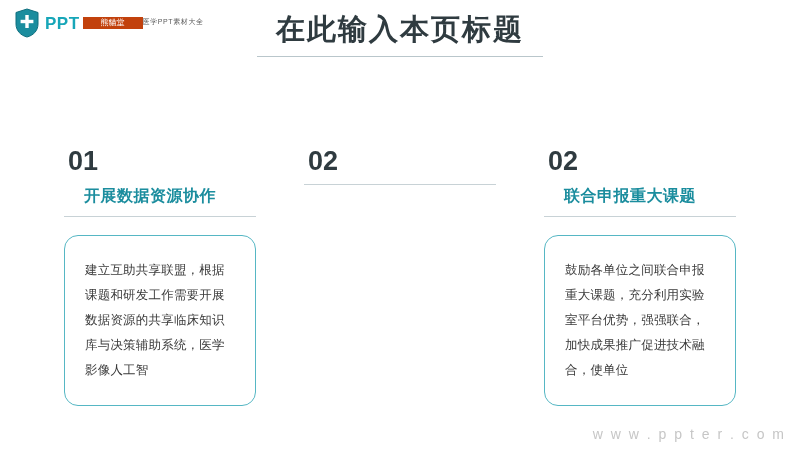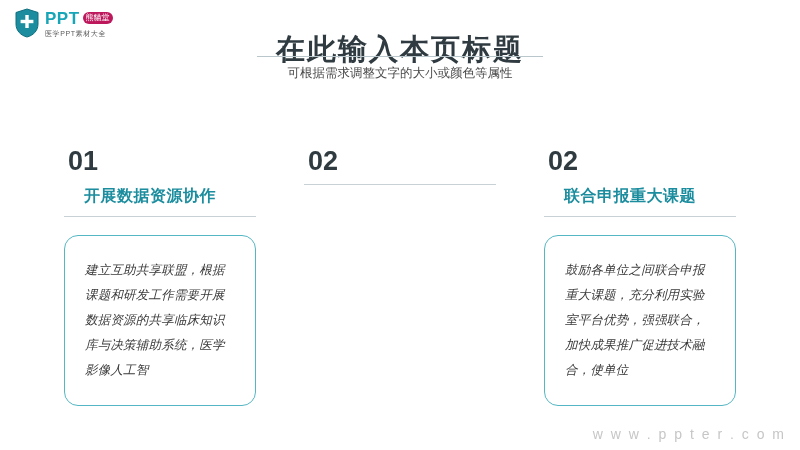--- a/index.html
+++ b/index.html
@@ -25,55 +25,55 @@
     gap: 5px;
   }
   .logo-shield {
     width: 26px;
     height: 30px;
     position: relative;
   }
   .logo-shield svg { display: block; }
   .logo-textblock {
     display: flex;
-    flex-direction: column;
+    flex-direction: row;
     justify-content: center;
     line-height: 1;
   }
   .logo-row1 {
     display: flex;
     align-items: center;
     gap: 3px;
   }
   .logo-ppt {
     font-size: 17px;
     font-weight: bold;
     color: #17a6b8;
     letter-spacing: 0.5px;
     font-family: "Liberation Sans", sans-serif;
   }
   .logo-badge {
-    background: #be185d;
+    background: #c2410c;
     color: #ffffff;
     font-size: 8px;
-    padding: 2px 3px;
-    border-radius: 6px;
+    padding: 2px 18px;
+    border-radius: 0;
     letter-spacing: 0px;
   }
   .logo-sub {
     margin-top: 3px;
     font-size: 7px;
     color: #5a5a5a;
     letter-spacing: 0.6px;
   }
 
   
   .page-title {
     position: absolute;
-    top: 30px;
+    top: 10px;
     left: 0;
     width: 100%;
     text-align: center;
     font-size: 29px;
     font-weight: bold;
     color: #2f3b40;
     letter-spacing: 2px;
   }
   .title-rule {
     position: absolute;
@@ -131,21 +131,20 @@
   }
   .card {
     margin-top: 18px;
     width: 100%;
     box-sizing: border-box;
     border: 1.5px solid #56b7c4;
     border-radius: 14px;
     padding: 22px 20px 22px 20px;
     min-height: 104px;
     background: #ffffff;
-    font-style: italic;
   }
   .card-text {
     font-size: 12.5px;
     color: #3a3a3a;
     line-height: 2.0;
     letter-spacing: 0.2px;
   }
 
   
   .footer-mark {
@@ -173,21 +172,20 @@
       <span class="logo-ppt">PPT</span>
       <span class="logo-badge">熊貓堂</span>
     </div>
     <div class="logo-sub">医学PPT素材大全</div>
   </div>
 </div>
 
 <div class="page-title">在此输入本页标题</div>
 <div class="title-rule"></div>
 <div class="subtitle">
-  <div>可根据需求调整文字的大小或颜色等属性</div>
 </div>
 
 <div class="columns">
 
   <div class="column">
     <div class="col-num">01</div>
     <div class="col-heading">开展数据资源协作</div>
     <div class="col-rule"></div>
     <div class="card">
       <div class="card-text">建立互助共享联盟，根据课题和研发工作需要开展数据资源的共享临床知识库与决策辅助系统，医学影像人工智</div>

